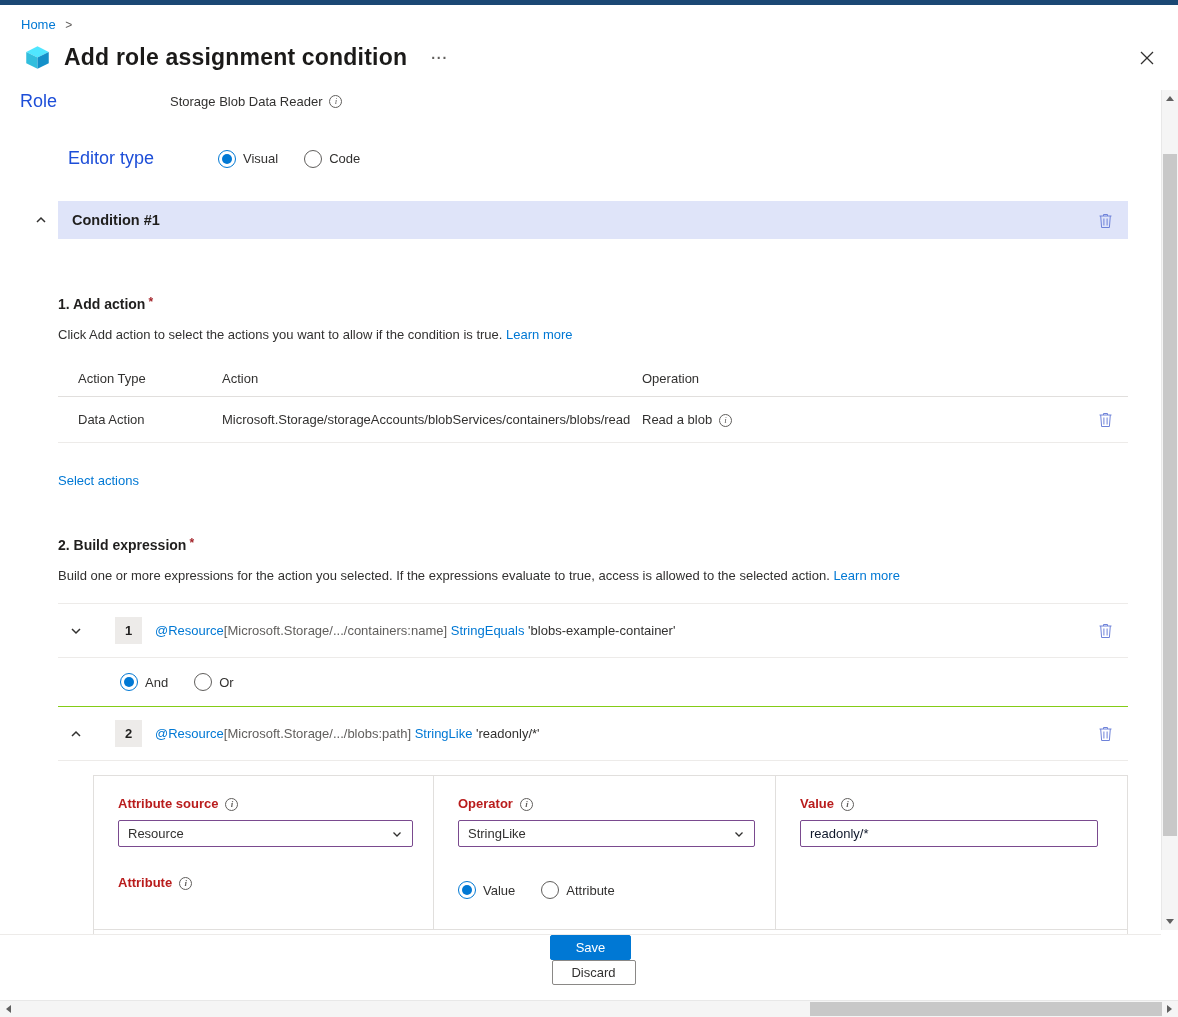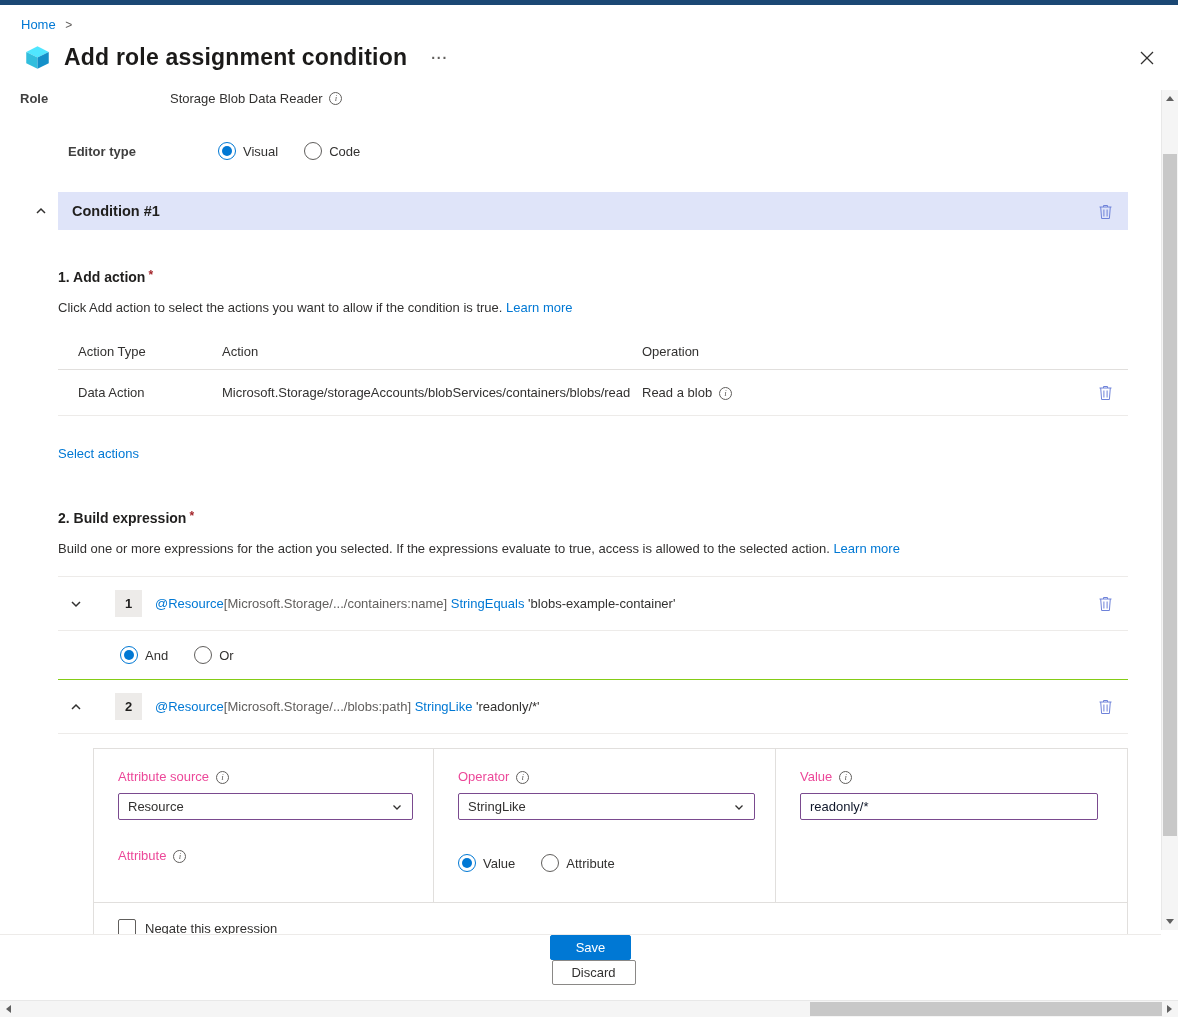--- a/index.html
+++ b/index.html
@@ -12,21 +12,21 @@
   .breadcrumb .sep { color:#605e5c; margin-left:6px; font-size:12px; }
 
   .titlebar { display:flex; align-items:center; margin:12px 20px 0 24px; }
   .titlebar h1 { font-size:23px; font-weight:700; color:#1b1a19; margin-left:13px; letter-spacing:.2px; }
   .ellipsis { margin-left:24px; color:#605e5c; font-weight:700; letter-spacing:1px; cursor:pointer; font-size:14px; }
   .close-btn { margin-left:auto; cursor:pointer; padding:4px; line-height:0; }
 
   .content { padding:18px 50px 0 20px; }
 
   .form-row { display:flex; align-items:center; }
-  .form-label { width:150px; font-weight:700; font-size:13px; color:#404040; }
+  .form-label { width:150px; font-weight:400; font-size:18px; color:#1d4ed8; }
   .row-role { margin-top:2px; }
   .row-editor { margin-top:36px;padding-left:48px; }
 
   .info { display:inline-block; width:13px; height:13px; border:1px solid #605e5c; border-radius:50%;
           font-size:9px; line-height:11px; text-align:center; color:#605e5c; margin-left:7px;
           font-family:"Liberation Serif", serif; font-style:italic; vertical-align:1px; }
   .info::after { content:"i"; }
 
   .radio-option { display:inline-flex; align-items:center; margin-right:26px; cursor:pointer; }
   .radio { width:18px; height:18px; border:1px solid #605e5c; border-radius:50%; display:inline-flex;
@@ -35,21 +35,21 @@
   .radio.selected::after { content:""; width:10px; height:10px; border-radius:50%; background:#0078d4; }
   .radio-label { margin-left:7px; }
 
   .condition-row { display:flex; align-items:center; margin-top:32px; }
   .chev-btn { width:22px; margin-left:10px; display:flex; justify-content:center; cursor:pointer; flex:none; }
   .condition-header { flex:1; margin-left:6px; background:#dfe4f9; height:38px; display:flex; align-items:center; padding:0 14px; cursor:pointer; }
   .condition-title { font-weight:700; font-size:14.5px; color:#201f1e; }
   .trash { margin-left:auto; cursor:pointer; line-height:0; padding:2px; }
 
   .condition-body { margin-left:38px; }
-  .section-heading { margin-top:38px; font-weight:700; font-size:14px; color:#201f1e; }
+  .section-heading { margin-top:56px; font-weight:700; font-size:14px; color:#201f1e; }
   .req { color:#a4262c; margin-left:3px; vertical-align:3px; font-size:12px; }
   .section-desc { margin-top:15px; font-size:13px; color:#323130; }
   .lnk { color:#0078d4; text-decoration:none; cursor:pointer; }
 
   .actions-table { margin-top:18px; }
   .t-row { display:flex; align-items:center; }
   .t-head { border-bottom:1px solid #e1dfdd; padding:11px 0 10px; color:#323130; }
   .t-data { border-bottom:1px solid #edebe9; padding:13px 0; }
   .c1 { width:144px; padding-left:20px; flex:none; }
   .c2 { width:440px; padding-left:20px; flex:none; }
@@ -65,21 +65,21 @@
              justify-content:center; font-weight:700; font-size:13px; color:#201f1e; flex:none; }
   .expr-text { margin-left:13px; font-size:13px; }
   .expr-text .attr { color:#605e5c; }
   .expr-text .val { color:#323130; }
   .logic-row { padding:15px 0 15px 62px; border-bottom:1px solid #84cc16; display:flex; align-items:flex-start; }
 
   .detail-panel { margin:14px 0 0 35px; border:1px solid #e1dfdd; background:#fff; }
   .detail-grid { display:grid; grid-template-columns:340px 342px 1fr; }
   .detail-cell { padding:20px 20px 30px 24px; border-right:1px solid #e1dfdd; }
   .detail-cell:last-child { border-right:none; }
-  .field-label { font-size:13px; color:#ec4899; margin-bottom:9px; }
+  .field-label { font-size:13px; color:#b91c1c; margin-bottom:9px;font-weight:bold; }
   .dropdown { width:100%; max-width:300px; height:27px; border:1px solid #7a4a8f; border-radius:2px;
               display:flex; align-items:center; justify-content:space-between; padding:0 9px; cursor:pointer; background:#fff; }
   .text-input { width:100%; max-width:298px; height:27px; border:1px solid #7a4a8f; border-radius:2px;
                 padding:0 9px; font-size:13px; font-family:"Liberation Sans", sans-serif; color:#0f172a; }
   .field-group + .field-group { margin-top:28px; }
   .mode-radios { margin-top:34px; display:flex; align-items:center; }
 
   .negate-row { border-top:1px solid #e1dfdd; padding:16px 24px; display:flex; align-items:center; }
   .checkbox { width:18px; height:18px; border:1px solid #605e5c; border-radius:2px; background:#fff; cursor:pointer; flex:none; }
   .negate-label { margin-left:9px; }

